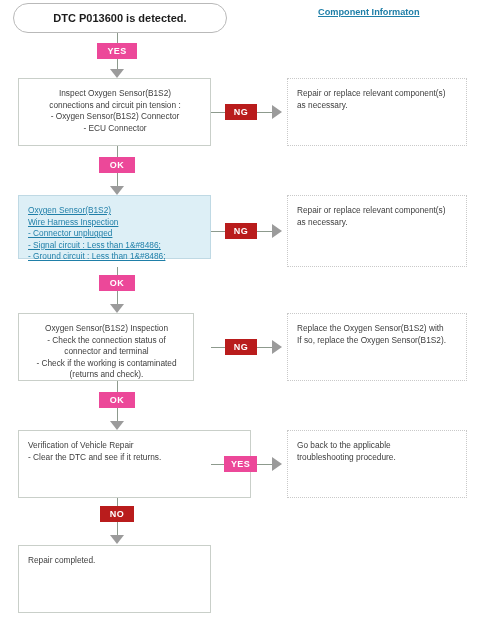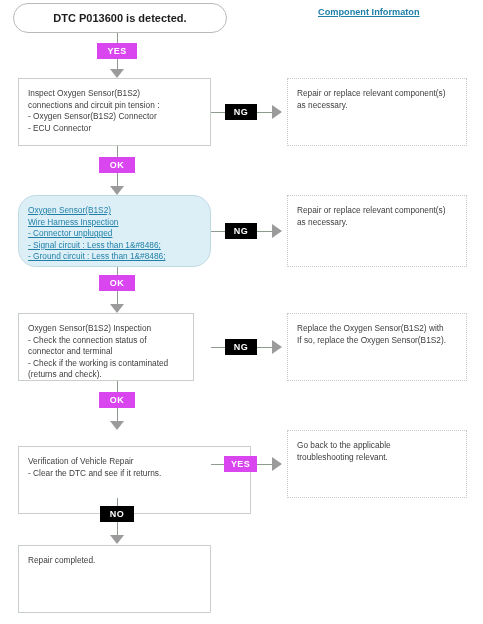--- a/index.html
+++ b/index.html
@@ -77,24 +77,24 @@
     border: 1px solid #bfd9e4;
   }
   .box .ln { display: block; white-space: pre; }
   .box.hl .ln {
     color: #1f7fa8;
     text-decoration: underline;
     cursor: pointer;
   }
 
   
-  #box-inspect   { left: 18px;  top: 78px;  width: 193px; height: 68px; }
-  #box-harness   { left: 18px;  top: 195px; width: 193px; height: 72px; border-radius: 18px; }
-  #box-sensor    { left: 18px;  top: 313px; width: 176px; height: 68px; }
-  #box-verify    { left: 18px;  top: 430px; width: 233px; height: 68px; margin-top: 16px; }
+  #box-inspect   { left: 18px;  top: 78px;  width: 193px; height: 68px; text-align: center; }
+  #box-harness   { left: 18px;  top: 195px; width: 193px; height: 64px; }
+  #box-sensor    { left: 18px;  top: 313px; width: 176px; height: 68px; text-align: center; }
+  #box-verify    { left: 18px;  top: 430px; width: 233px; height: 68px; }
   #box-complete  { left: 18px;  top: 545px; width: 193px; height: 68px; }
 
   
   #box-repair1   { left: 287px; top: 78px;  width: 180px; height: 68px; }
   #box-repair2   { left: 287px; top: 195px; width: 180px; height: 72px; }
   #box-replace   { left: 287px; top: 313px; width: 180px; height: 68px; }
   #box-goback    { left: 287px; top: 430px; width: 180px; height: 68px; }
 
   
   .vline {
@@ -130,22 +130,22 @@
     box-sizing: border-box;
     display: flex;
     align-items: center;
     justify-content: center;
     font-size: 9px;
     font-weight: bold;
     color: #ffffff;
     letter-spacing: 0.4px;
     cursor: default;
   }
-  .badge.green { background: #d946ef; }
-  .badge.red   { background: #000000; }
+  .badge.green { background: #ec4899; }
+  .badge.red   { background: #b91c1c; }
 </style>
 </head>
 <body>
 
 <div class="canvas">
 
   <div class="capsule">
     <span class="ln">DTC P013600 is detected.</span>
   </div>
 
@@ -229,21 +229,21 @@
     <span class="ln">- Clear the DTC and see if it returns.</span>
   </div>
 
   <div class="hline" style="left:211px; top:464px; width:24px;"></div>
   <div class="badge green" style="left:224px; top:456px; width:33px; height:16px;">YES</div>
   <div class="hline" style="left:257px; top:464px; width:18px;"></div>
   <div class="arrow-right" style="left:272px; top:457px;"></div>
 
   <div class="box dashed" id="box-goback">
     <span class="ln">Go back to the applicable</span>
-    <span class="ln">troubleshooting relevant.</span>
+    <span class="ln">troubleshooting procedure.</span>
   </div>
 
   <div class="vline" style="left:117px; top:498px; height:8px;"></div>
   <div class="badge red" style="left:100px; top:506px; width:34px; height:16px;">NO</div>
   <div class="vline" style="left:117px; top:522px; height:13px;"></div>
   <div class="arrow-down" style="left:110px; top:535px;"></div>
 
   <div class="box" id="box-complete">
     <span class="ln">Repair completed.</span>
   </div>

